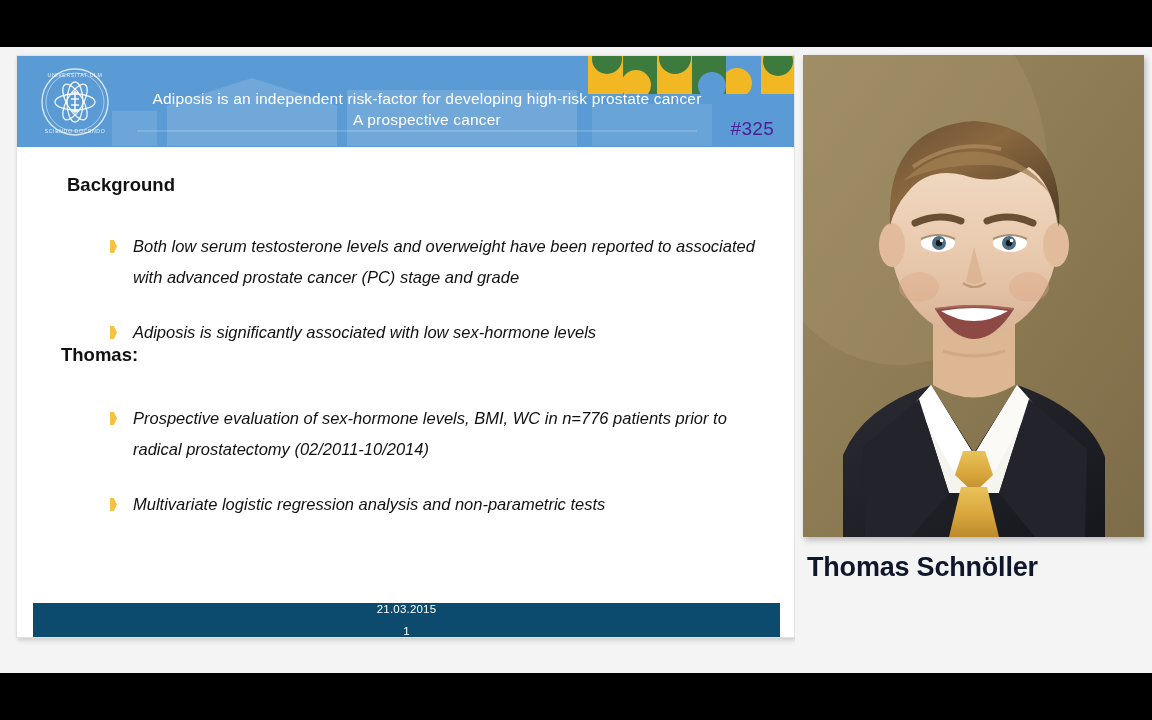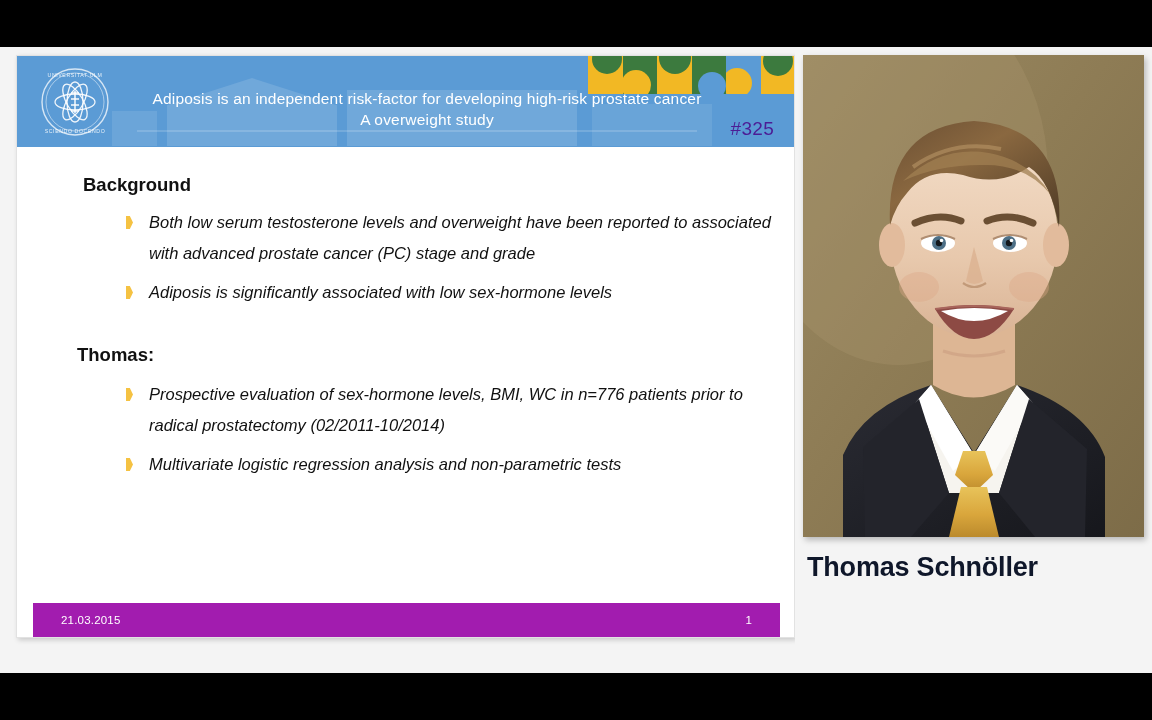--- a/index.html
+++ b/index.html
@@ -68,47 +68,47 @@
     position:absolute; left:110px; top:32px; width:600px;
     text-align:center; color:#ffffff;
     font-size:15.5px; line-height:21px; letter-spacing:0.2px;
   }
   #header-abstract-no {
     position:absolute; right:22px; top:62px;
     color:#4c1d95; font-size:19px; letter-spacing:0.3px;
   }
 
   
-  #slide-body { position:absolute; left:16px; top:91px; width:779px; height:460px;text-decoration:underline; }
+  #slide-body { position:absolute; left:0; top:91px; width:779px; height:460px;text-decoration:underline; }
   .section-heading {
     position:absolute; color:#111111; font-weight:bold; font-size:18.5px;
   }
   #h-background { left:50px; top:27px; }
   #h-methods { left:44px; top:197px; }
   .sec-colon { font-weight:bold; }
 
   .bullet-list { position:absolute; left:88px; }
   #list-background { top:60px; width:670px; }
   #list-methods { top:232px; width:670px; }
   .bullet-item {
     position:relative; padding-left:28px; margin-bottom:8px;
-    font-size:16.5px; font-style:italic; color:#111111; line-height:31px;
+    font-size:16.5px; font-style:italic; color:#111111; line-height:31px;margin-top:24px;
   }
   .bullet-item .arrow {
     position:absolute; left:5px; top:9px; width:7px; height:13px;
     background:#f5c242;
     clip-path:polygon(0 0, 55% 0, 100% 50%, 55% 100%, 0 100%);
   }
 
   
   #slide-footer {
     position:absolute; left:16px; bottom:0px; width:747px; height:34px;
-    background:#a21caf; color:#ffffff;
+    background:#0c4a6e; color:#ffffff;
     display:flex; align-items:center; justify-content:space-between;
-    padding:0 28px; font-size:11.5px; letter-spacing:0.2px;
+    padding:0 28px; font-size:11.5px; letter-spacing:0.2px;flex-direction:column;
   }
 
   
   #speaker-panel {
     position:absolute; left:795px; top:0px; width:357px; height:626px;
     background:#f4f4f4;
   }
   #portrait {
     position:absolute; left:8px; top:8px; width:341px; height:482px;
     overflow:hidden;
@@ -184,21 +184,21 @@
           <div class="logo-cell lc-b">
             <div class="lc-circ" style="left:-4px; top:12px; width:30px; height:30px; background:#f2b824;"></div>
           </div>
           <div class="logo-cell lc-y">
             <div class="lc-circ" style="left:2px; top:-10px; width:30px; height:30px; background:#3c7a3e;"></div>
           </div>
         </div>
 
         <div id="header-title">
           <div>Adiposis is an independent risk-factor  for  developing  high-risk  prostate  cancer</div>
-          <div>A overweight  study</div>
+          <div>A prospective  cancer</div>
         </div>
 
         <div id="header-abstract-no">#325</div>
       </div>
 
       <div id="slide-body">
 
         <div class="section-heading" id="h-background">
           <span>Background</span><span class="sec-colon"></span>
         </div>

